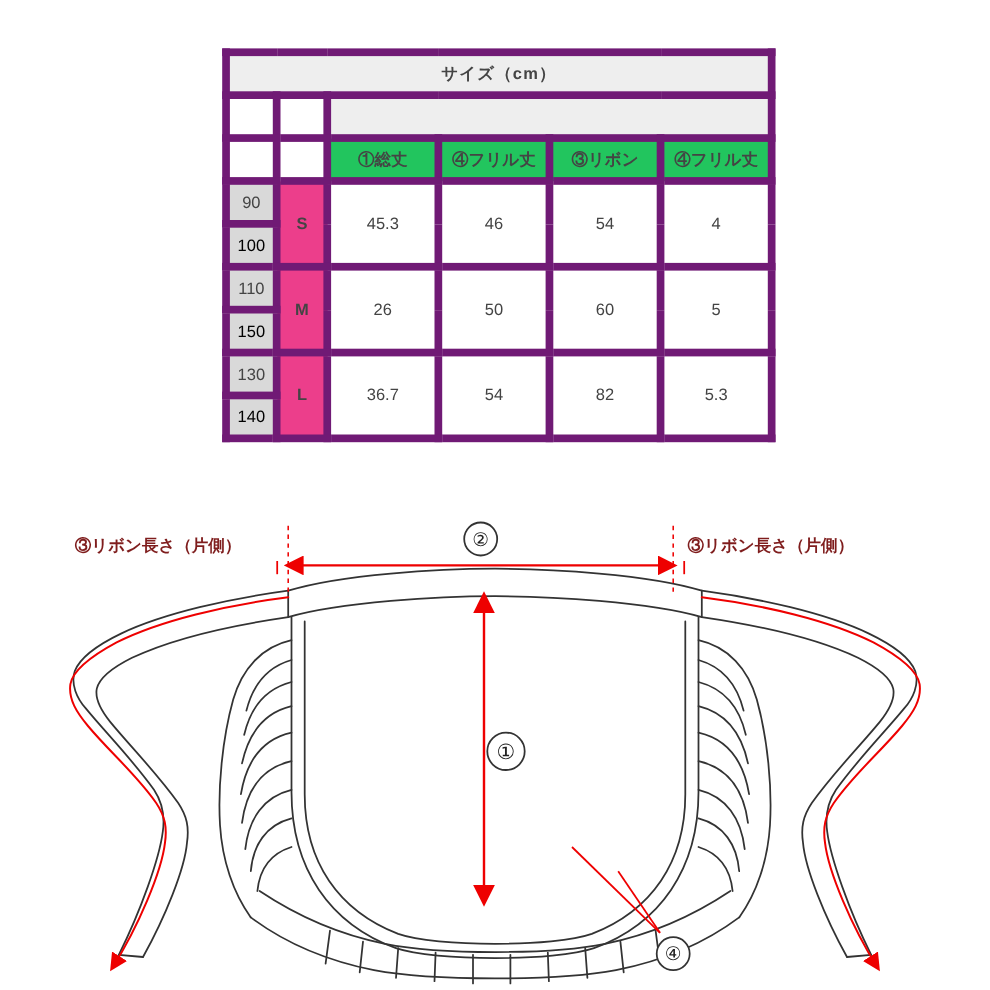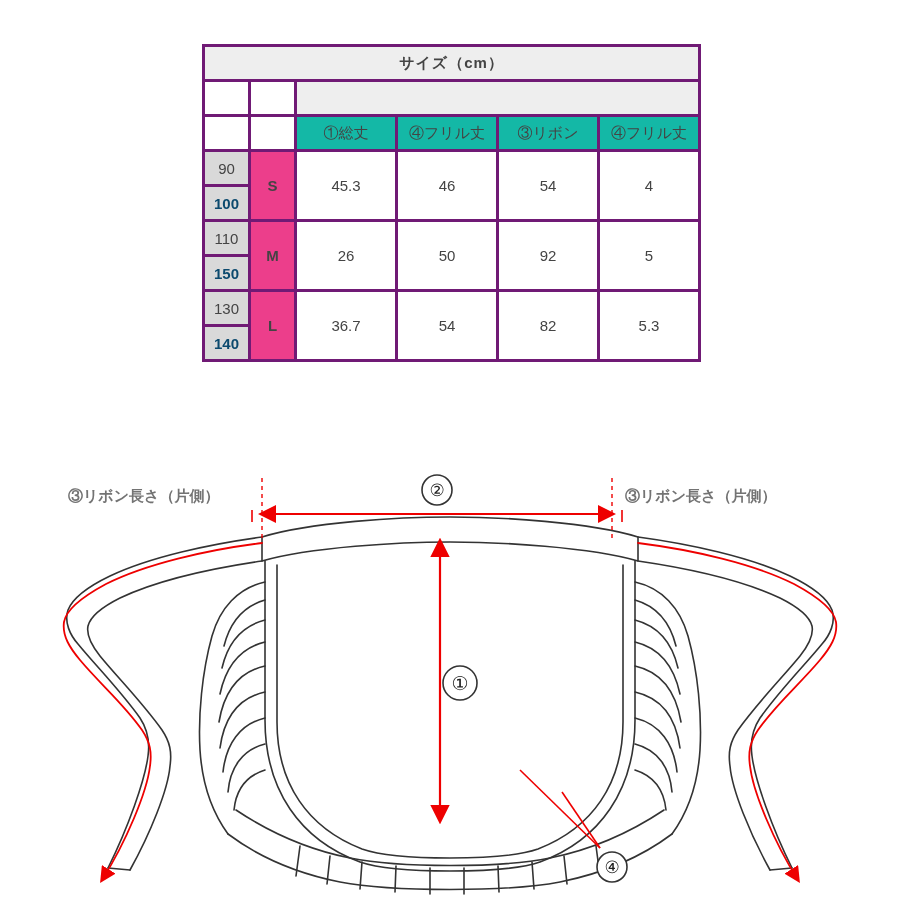--- a/index.html
+++ b/index.html
@@ -22,21 +22,21 @@
     left: 202px;
     top: 44px;
     width: 496px;
   }
   table.size-table {
     border-collapse: collapse;
     width: 496px;
     table-layout: fixed;
   }
   table.size-table td {
-    border: 3px solid #701a75;
+    border: 7px solid #701a75;
     text-align: center;
     vertical-align: middle;
     font-size: 15px;
     color: #444444;
     padding: 0;
     height: 32px;
   }
   td.title-cell {
     background: #eeeeee;
     font-weight: bold;
@@ -47,37 +47,37 @@
   }
   td.blank-cell {
     background: #ffffff;
     height: 26px;
   }
   td.head-blank {
     background: #eeeeee;
     height: 26px;
   }
   td.col-head {
-    background: #14b8a6;
-    font-weight: normal;
+    background: #22c55e;
+    font-weight: bold;
     font-size: 15px;
     color: #333333;
     height: 38px;
     margin-top: 48px;
   }
   td.height-cell {
     background: #d9d9d9;
     font-size: 14px;
     color: #555555;
     height: 38px;
     width: 46px;
   }
   td.height-cell.bold {
-    font-weight: bold;
-    color: #0c4a6e;
+    font-weight: normal;
+    color: #000000;
   }
   td.size-cell {
     background: #ec3e8b;
     color: #ffffff;
     font-weight: bold;
     font-size: 16px;
     width: 46px;
   }
   td.val-cell {
     background: #ffffff;
@@ -90,21 +90,21 @@
     position: absolute;
     left: 0;
     top: 430px;
     width: 900px;
     height: 470px;
   }
   .dlabel {
     position: absolute;
     font-size: 15px;
     font-weight: bold;
-    color: #737373;
+    color: #7f1d1d;
     white-space: nowrap;
   }
   #label-ribbon-left  { left: 68px;  top: 57px; }
   #label-ribbon-right { left: 625px; top: 57px; }
 </style>
 </head>
 <body>
 
 <div id="size-table-wrap">
   <table class="size-table">
@@ -144,21 +144,21 @@
       </tr>
       <tr>
         <td class="height-cell bold">100</td>
       </tr>
 
       <tr>
         <td class="height-cell">110</td>
         <td class="size-cell" rowspan="2">M</td>
         <td class="val-cell" rowspan="2">26</td>
         <td class="val-cell" rowspan="2">50</td>
-        <td class="val-cell" rowspan="2">92</td>
+        <td class="val-cell" rowspan="2">60</td>
         <td class="val-cell" rowspan="2">5</td>
       </tr>
       <tr>
         <td class="height-cell bold">150</td>
       </tr>
 
       <tr>
         <td class="height-cell">130</td>
         <td class="size-cell" rowspan="2">L</td>
         <td class="val-cell" rowspan="2">36.7</td>

